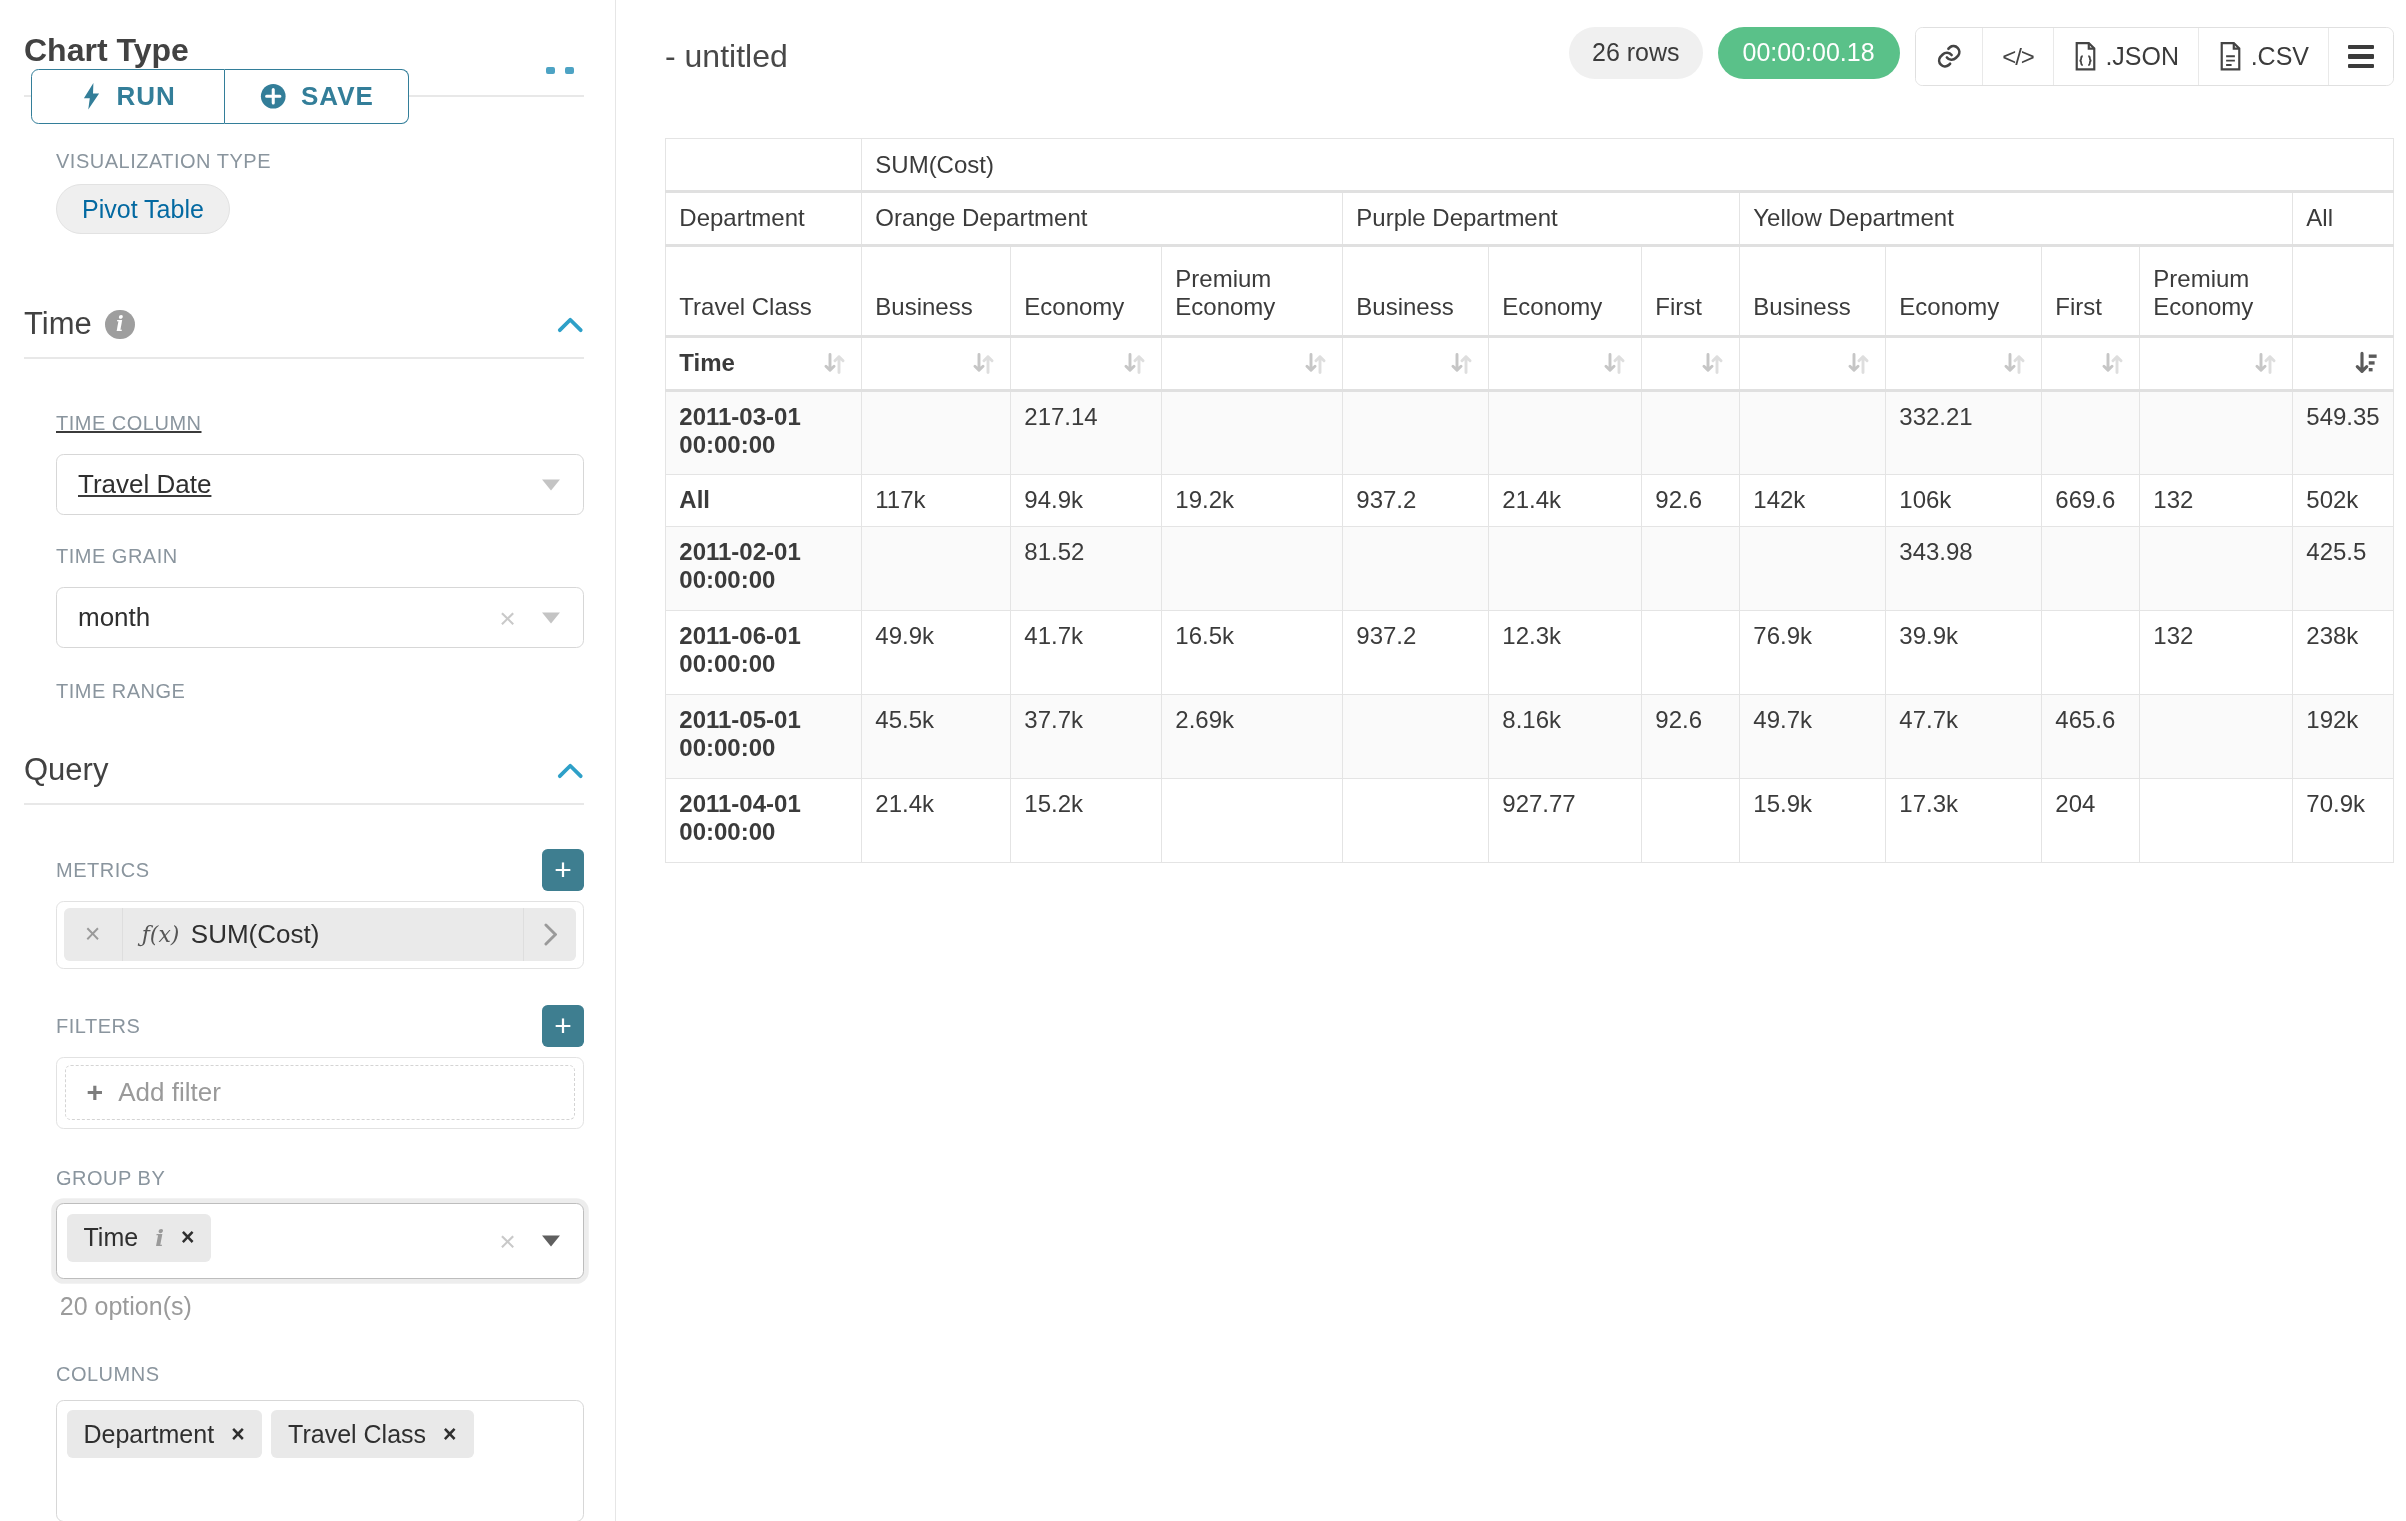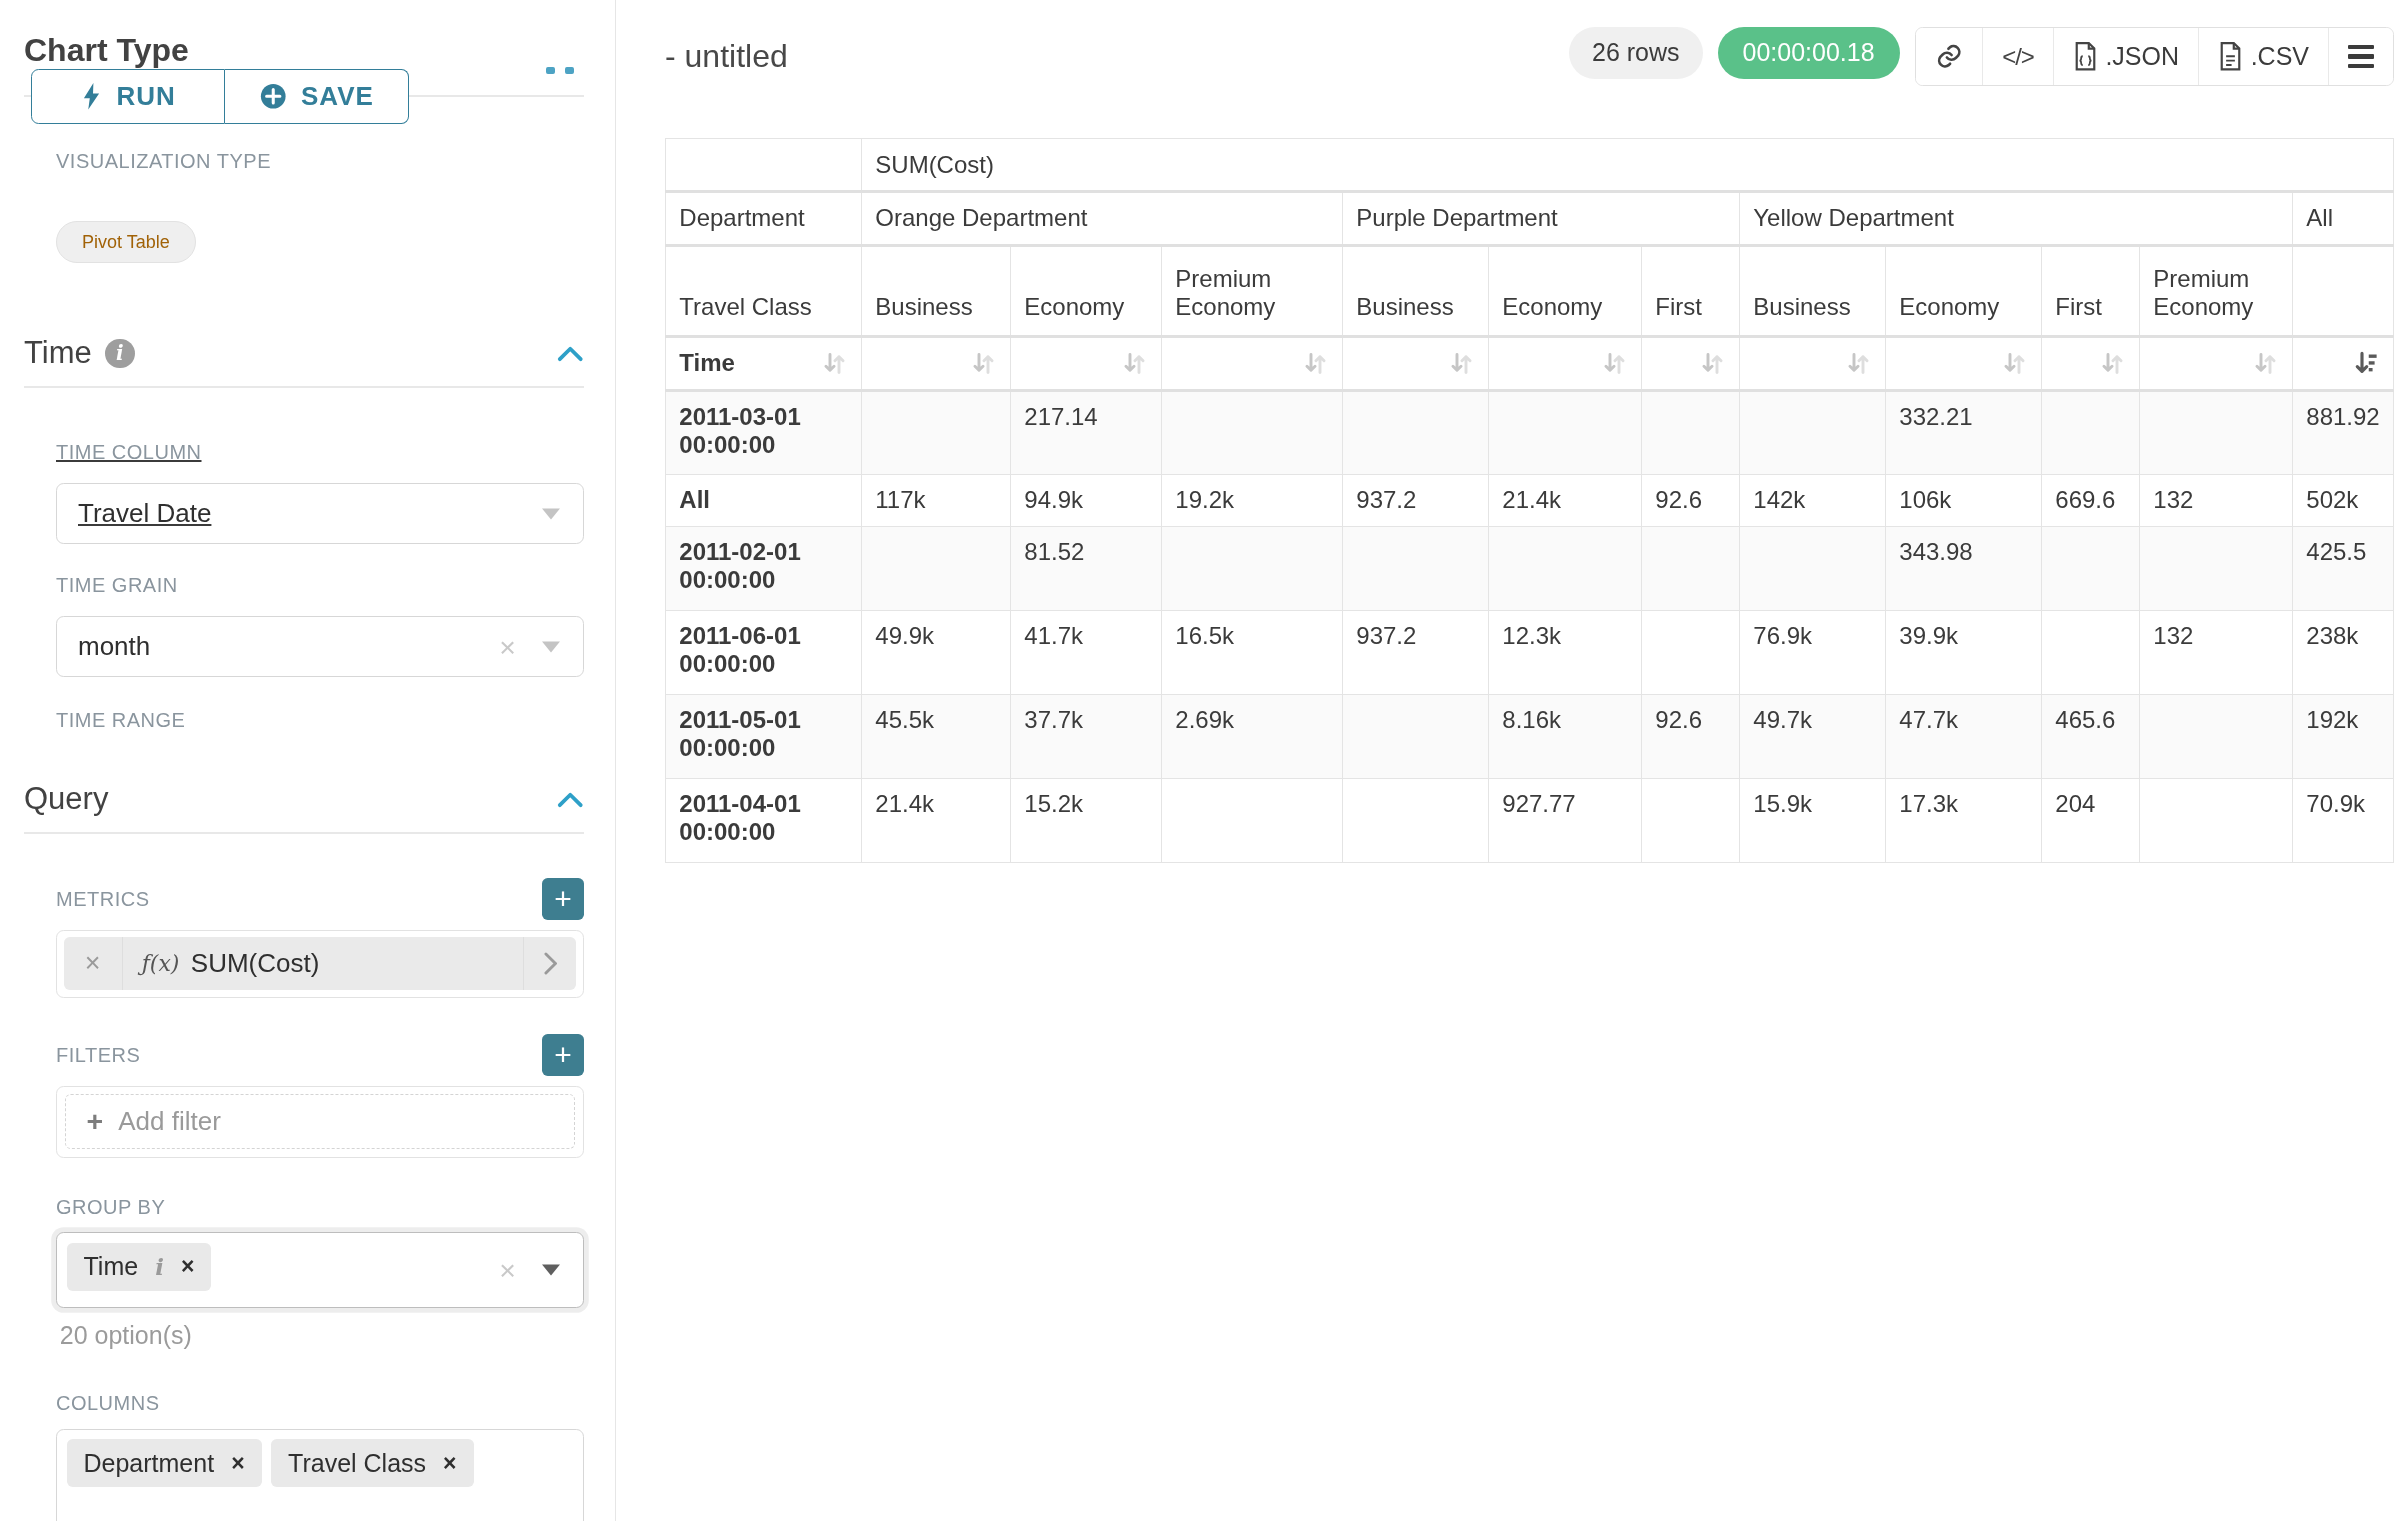--- a/index.html
+++ b/index.html
@@ -22,21 +22,21 @@
   .panel-body { position:relative; z-index:1; padding:110px 31px 0 24px; }
   .ctl { margin-left:32px; }
   .ctl-label { font-size:20px; letter-spacing:0.5px; color:#8a959e; font-weight:400; }
   .section-head { display:flex; align-items:center; justify-content:space-between; margin-top:0; }
   .section-title { font-size:31px; font-weight:400; color:#424242; display:flex; align-items:center; gap:13.3px; }
   .info-circle { display:inline-flex; align-items:center; justify-content:center; width:29.5px; height:29.5px; border-radius:50%;
     background:#9e9e9e; color:#fff; font-family:"DejaVu Serif",serif; font-style:italic; font-weight:700; font-size:20px; }
   .sec-divider { height:1.9px; background:#e8e8e8; margin-top:15px; }
 
   .chip { display:inline-flex; align-items:center; background:#efefef; border:1.9px solid #e2e2e2; border-radius:28.5px;
-    padding:9.5px 25px; font-size:18px; color:#a16207;margin-top:37px; }
+    padding:9.5px 25px; font-size:25px; color:#0369a1; }
 
   .select-box { position:relative; display:flex; align-items:center; border:1.9px solid #d7d7d7; border-radius:7.6px;
     height:61px; padding:0 67px 0 21px; font-size:26px; color:#2f2f2f; background:#fff; }
   .caret { width:0; height:0; border-left:9.5px solid transparent; border-right:9.5px solid transparent; border-top:11.4px solid #c4c4c4;
     position:absolute; right:23px; top:50%; transform:translateY(-50%); }
   .clear-x { position:absolute; right:67px; top:50%; transform:translateY(-50%); color:#c9c9c9; font-size:28.5px; }
   .caret.dark { border-top-color:#5f5f5f; }
 
   .plus-row { display:flex; align-items:center; justify-content:space-between; }
   .add-btn { width:42px; height:42px; border:none; border-radius:5.7px; background:#3e7e90; color:#fff; font-size:30px; line-height:1;
@@ -433,21 +433,21 @@
               <td></td>
               <td>217.14</td>
               <td></td>
               <td></td>
               <td></td>
               <td></td>
               <td></td>
               <td>332.21</td>
               <td></td>
               <td></td>
-              <td>881.92</td>
+              <td>549.35</td>
             </tr>
             <tr class="r-short">
               <th>All</th>
               <td>117k</td>
               <td>94.9k</td>
               <td>19.2k</td>
               <td>937.2</td>
               <td>21.4k</td>
               <td>92.6</td>
               <td>142k</td>

